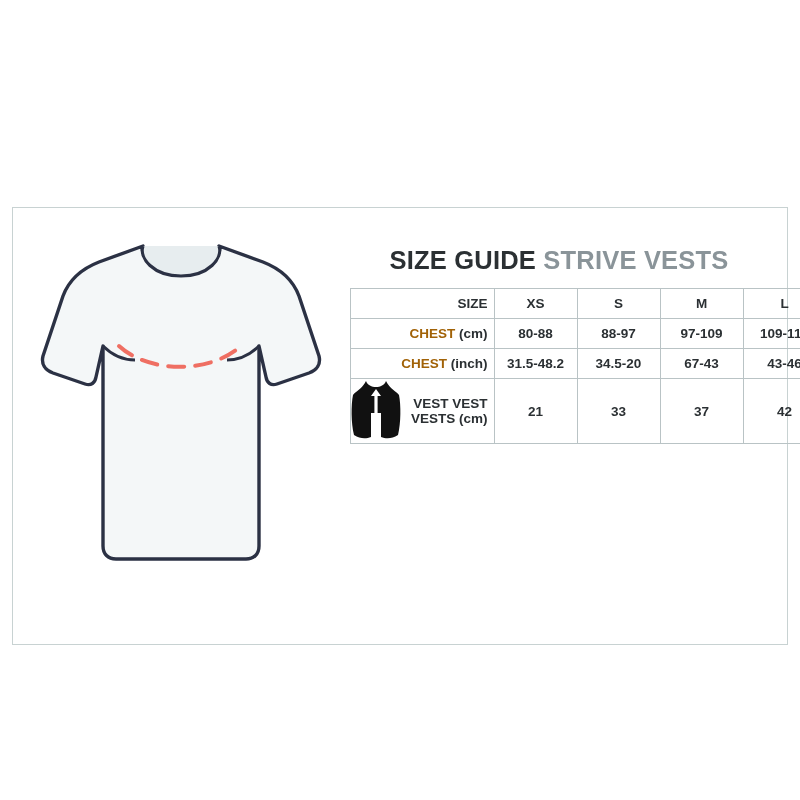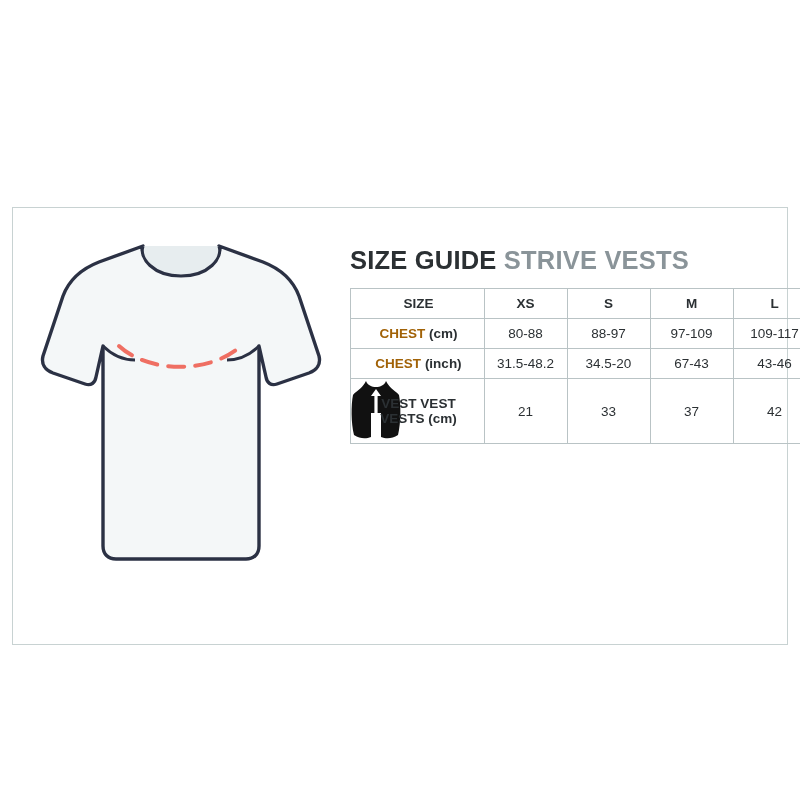--- a/index.html
+++ b/index.html
@@ -45,20 +45,21 @@
     width: 418px;
   }
 
   #guide-heading {
     font-size: 25.5px;
     font-weight: bold;
     letter-spacing: 0.2px;
     line-height: 1.1;
     margin: 0 0 14px 0;
     white-space: nowrap;
+    text-align: center;
   }
   #guide-heading .title-main { color: #2b3033; }
   #guide-heading .title-sub { color: #8a9499; }
 
   #guide-description {
     font-size: 16.5px;
     color: #2b3033;
     line-height: 1.42;
     margin: 0 0 16px 0;
   }
@@ -70,25 +71,25 @@
     width: 418px;
     table-layout: fixed;
   }
   #size-table td, #size-table th {
     border: 1px solid #b9c3c5;
     font-size: 13.5px;
     color: #2b3033;
     padding: 7px 6px;
     text-align: center;
     vertical-align: middle;
-    font-weight: normal;
+    font-weight: bold;
   }
   #size-table .row-label {
-    text-align: center;
-    padding-left: 9px;
+    text-align: right;
+    padding-left: 19px;
     font-weight: bold;
     font-size: 13.5px;
   }
   #size-table .col-head {
     font-weight: bold;
   }
   #size-table .label-accent { color: #a16207; }
   #size-table .label-unit { font-weight: bold; color: #2b3033; }
   #size-table .vest-cell {
     border: none;

